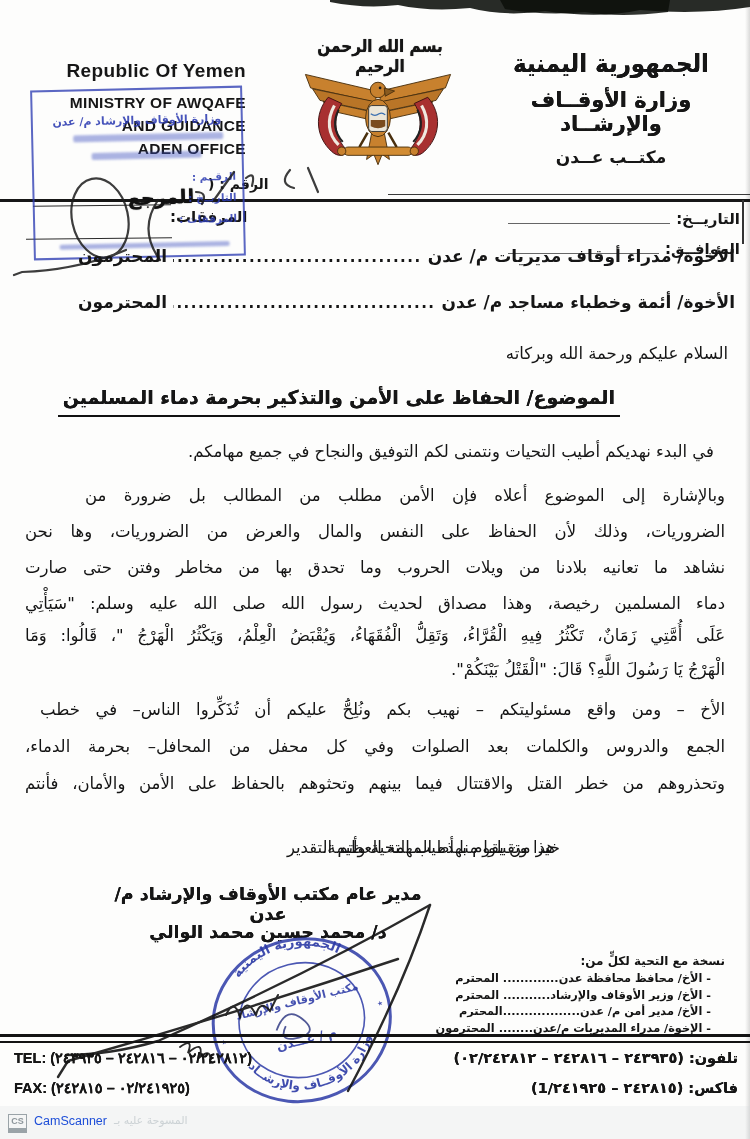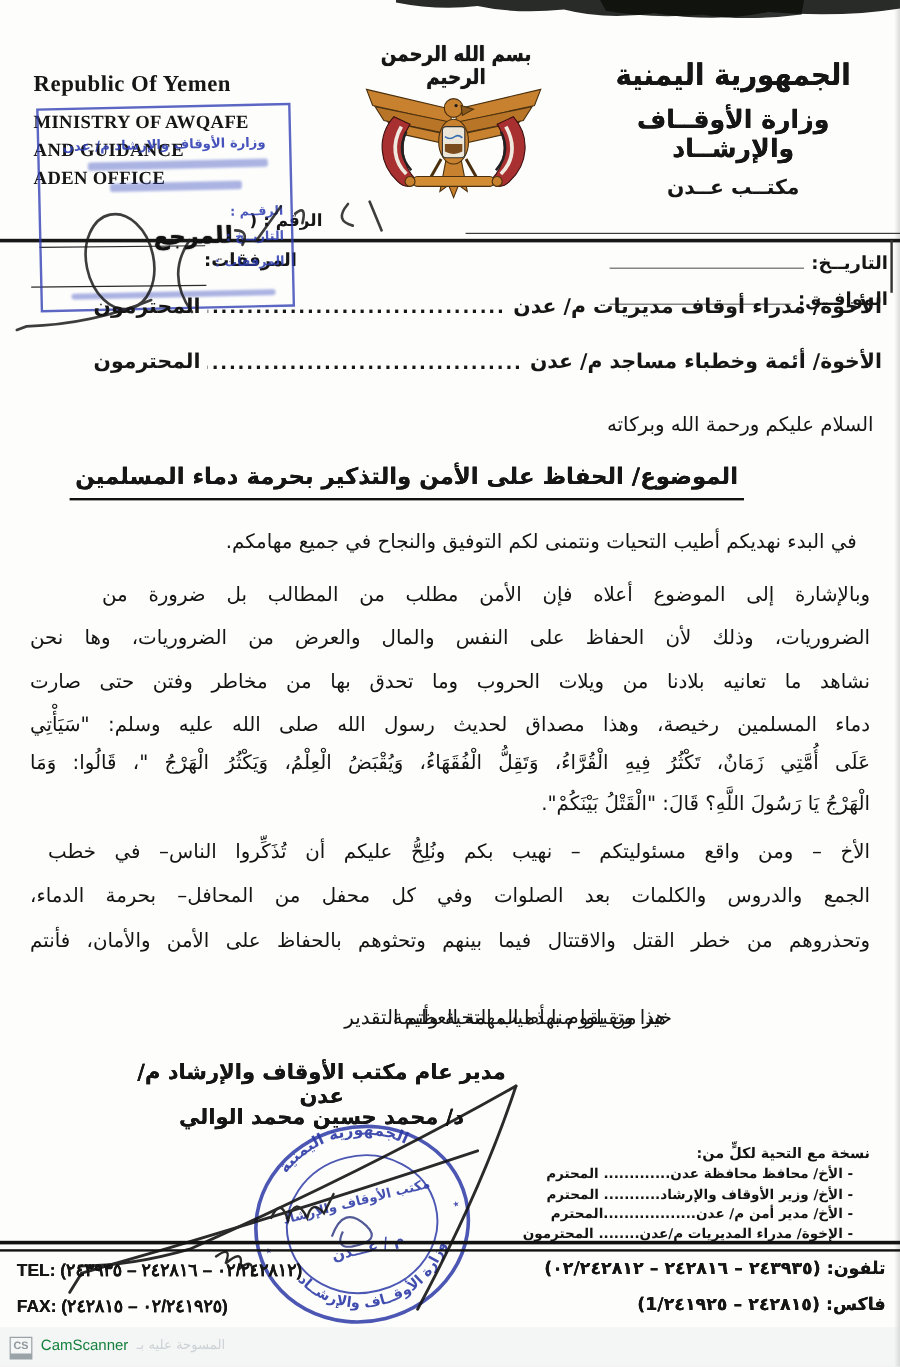--- a/index.html
+++ b/index.html
@@ -3,21 +3,21 @@
 <meta charset="utf-8">
 <style>
   html,body{margin:0;padding:0;background:#e8e8e8;}
   body{font-family:"DejaVu Sans",sans-serif;}
   .page{position:relative;width:750px;height:1139px;margin:0 auto;background:#fdfdfc;overflow:hidden;color:#161616;}
   .abs{position:absolute;}
   .rtl{direction:rtl;unicode-bidi:embed;}
   .edge-shadow{right:0;top:0;width:5px;height:100%;background:linear-gradient(to left,rgba(60,60,60,.18),rgba(0,0,0,0));}
   .bottom-band{left:0;top:1106px;width:100%;height:33px;background:rgba(205,210,214,.18);}
   
-  .eng{left:28px;top:60px;width:218px;text-align:left;font-family:Liberation Serif, serif;}
+  .eng{left:28px;top:60px;width:218px;text-align:right;font-family:Liberation Sans, sans-serif;}
   .eng .l1{font-size:19px;font-weight:bold;letter-spacing:.4px;margin-bottom:12px;}
   .eng .l2,.eng .l3,.eng .l4{font-size:15.5px;font-weight:bold;letter-spacing:.3px;margin-bottom:5px;}
   .basmala{left:300px;top:40px;width:160px;text-align:center;font-size:14.5px;font-weight:bold;transform:scale(1.05,1.2);text-shadow:0 0 .6px #000;}
   .arab-head{left:482px;top:50px;width:258px;text-align:center;}
   .ah1{font-size:23px;font-weight:bold;transform:scaleY(1.08);text-shadow:0 0 .5px #000;}
   .ah2{font-size:21px;font-weight:bold;margin-top:12px;text-shadow:0 0 .4px #000;}
   .ah3{font-size:17px;font-weight:bold;margin-top:11px;letter-spacing:1px;}
   
   .rule-main{left:0;top:199px;width:750px;height:3px;background:#171717;}
   .rule-thin{left:388px;top:194px;width:362px;height:1.4px;background:#3a3a3a;}
@@ -54,21 +54,21 @@
   .cc .h{font-size:12px;margin-bottom:3px;}
   .cc .i{font-size:11.3px;line-height:16.5px;padding-right:14px;}
   
   .f-rule1{left:0;top:1034px;width:750px;height:3.2px;background:#131313;}
   .f-rule2{left:0;top:1041px;width:750px;height:2.2px;background:#131313;}
   .f-ar{right:12px;direction:rtl;font-size:14.5px;font-weight:bold;text-shadow:0 0 .4px #000;}
   .f-en{left:14px;direction:ltr;font-size:14.5px;font-weight:bold;font-family:"Liberation Sans",sans-serif;text-shadow:0 0 .4px #000;}
   
   .cs-row{left:8px;top:1114px;display:flex;gap:7px;direction:ltr;}
   .cs-badge{width:19px;height:19px;border:1.6px solid #9aa3a8;border-bottom:5px solid #9aa3a8;box-sizing:border-box;color:#8d969b;font-size:9px;font-weight:bold;text-align:center;line-height:12px;font-family:"Liberation Sans",sans-serif;}
-  .cs-brand{color:#15803d;font-size:12.5px;font-family:"Liberation Sans",sans-serif;}
+  .cs-brand{color:#1d4ed8;font-size:12.5px;font-family:"Liberation Sans",sans-serif;}
   .cs-note{color:#ccd2d5;font-size:11px;direction:rtl;}
   svg{display:block;}
 </style>
 </head>
 <body>
 
 <div class="page">
 
   <svg class="abs" style="left:0;top:0;width:750px;height:22px" viewBox="0 0 750 22">
     <path d="M330 0 L750 0 L750 7 Q700 15 640 10 Q600 19 545 11 Q505 17 470 8 Q430 12 398 5 Q365 9 330 2 Z" fill="#11140f" opacity="0.9"></path>

